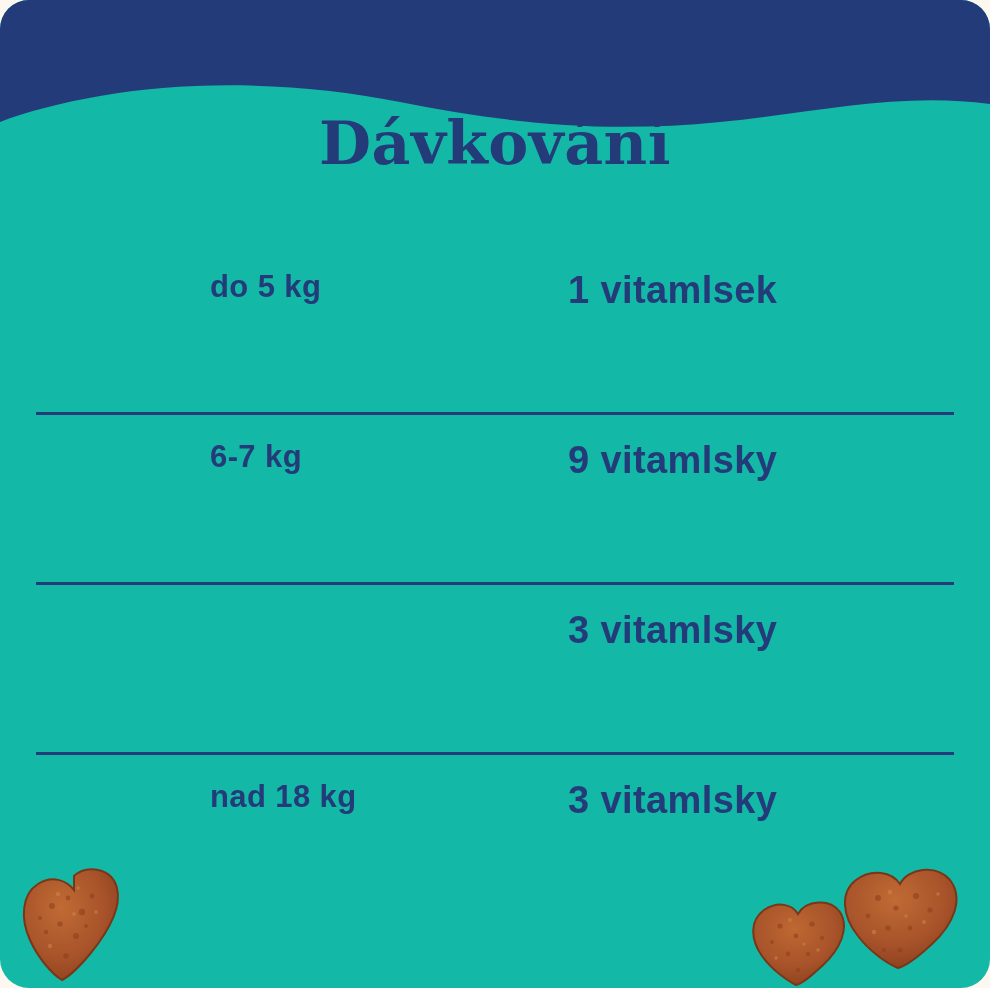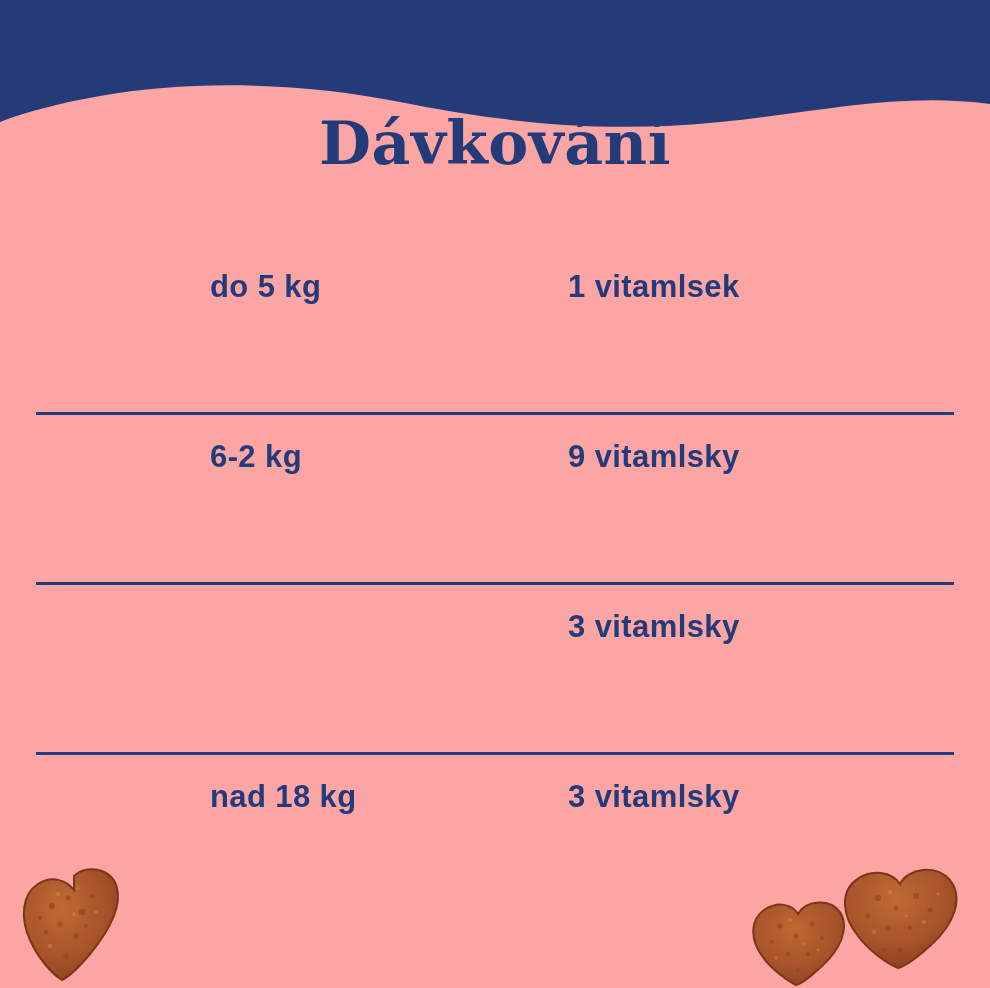--- a/index.html
+++ b/index.html
@@ -11,22 +11,23 @@
     height: 988px;
     background: #FDF8EF;
     font-family: "Liberation Sans", sans-serif;
     overflow: hidden;
     position: relative;
   }
 
   .page {
     position: absolute;
     inset: 0;
-    background: #fca5a5;
+    background: #14b8a6;
     overflow: hidden;
+    border-radius: 29px;
   }
 
   
   .banner {
     position: absolute;
     top: 0;
     left: 0;
     width: 990px;
     height: 180px;
     overflow: hidden;
@@ -69,21 +70,21 @@
     color: #243B7A;
     white-space: nowrap;
   }
   .cell-weight {
     left: 210px;
     font-size: 31px;
     letter-spacing: 0.4px;
   }
   .cell-dose {
     left: 568px;
-    font-size: 31px;
+    font-size: 38px;
     letter-spacing: 0.4px;
   }
   .divider {
     position: absolute;
     left: 36px;
     width: 918px;
     height: 3px;
     background: #243B7A;
     bottom: 0;
   }
@@ -113,21 +114,21 @@
 
   <div class="table">
 
     <div class="row">
       <div class="cell cell-weight">do 5 kg</div>
       <div class="cell cell-dose">1 vitamlsek</div>
       <div class="divider"></div>
     </div>
 
     <div class="row">
-      <div class="cell cell-weight">6-2 kg</div>
+      <div class="cell cell-weight">6-7 kg</div>
       <div class="cell cell-dose">9 vitamlsky</div>
       <div class="divider"></div>
     </div>
 
     <div class="row">
       <div class="cell cell-dose">3 vitamlsky</div>
       <div class="divider"></div>
     </div>
 
     <div class="row">

